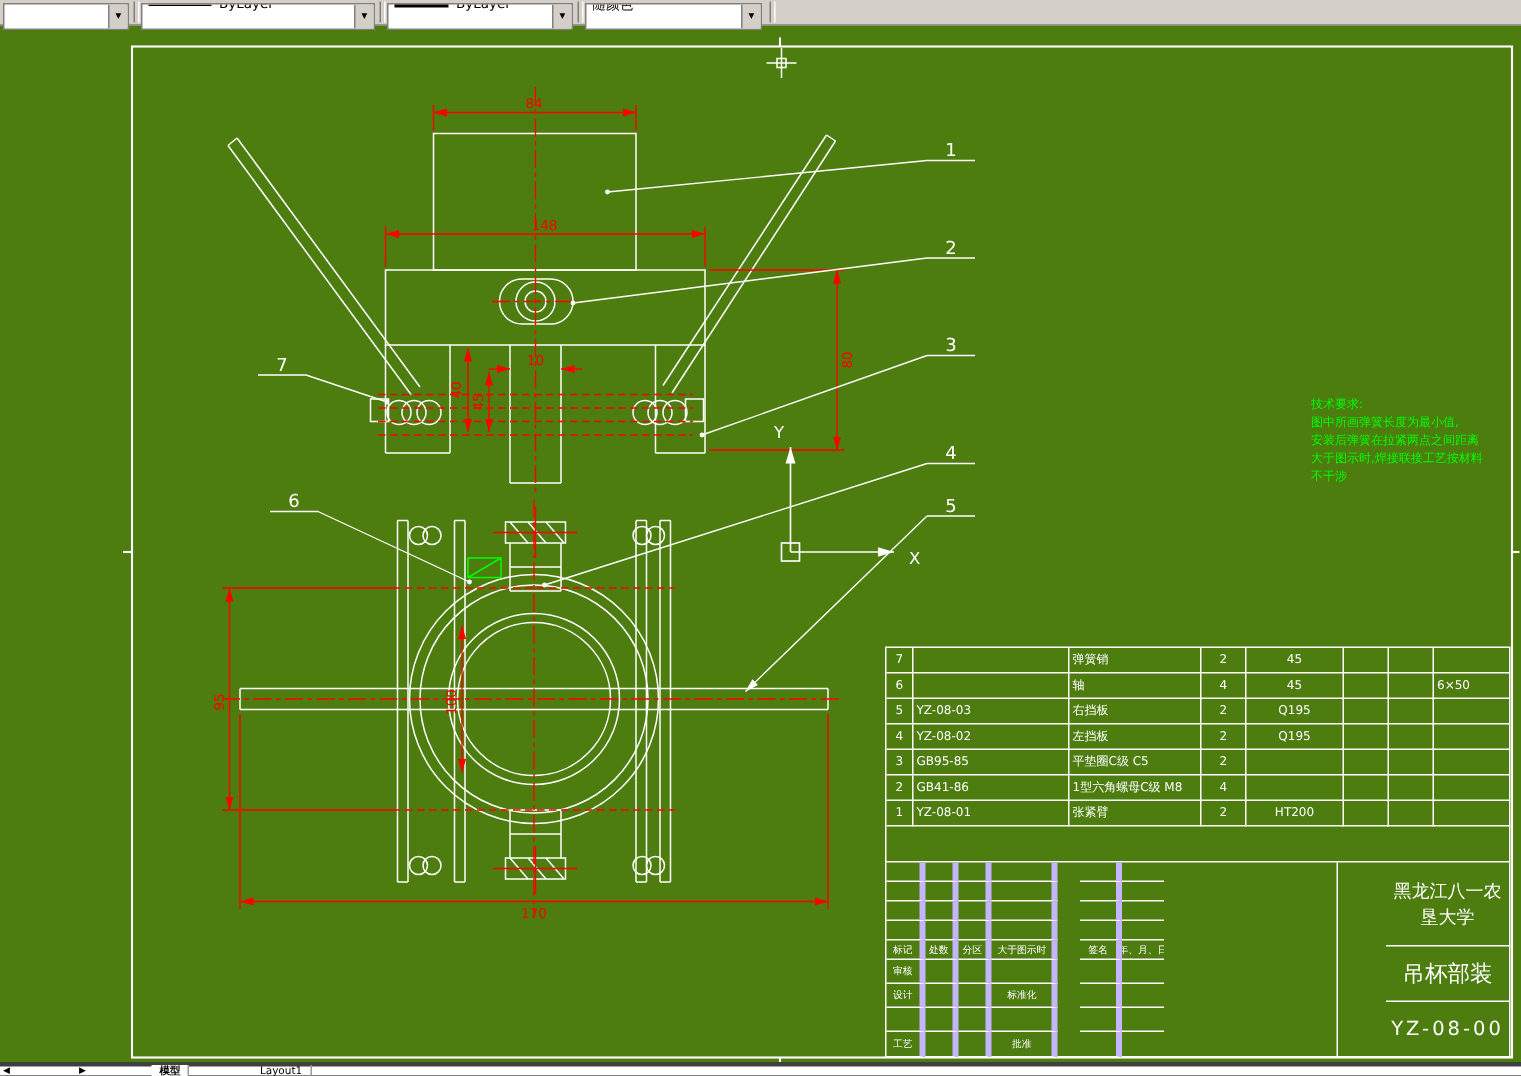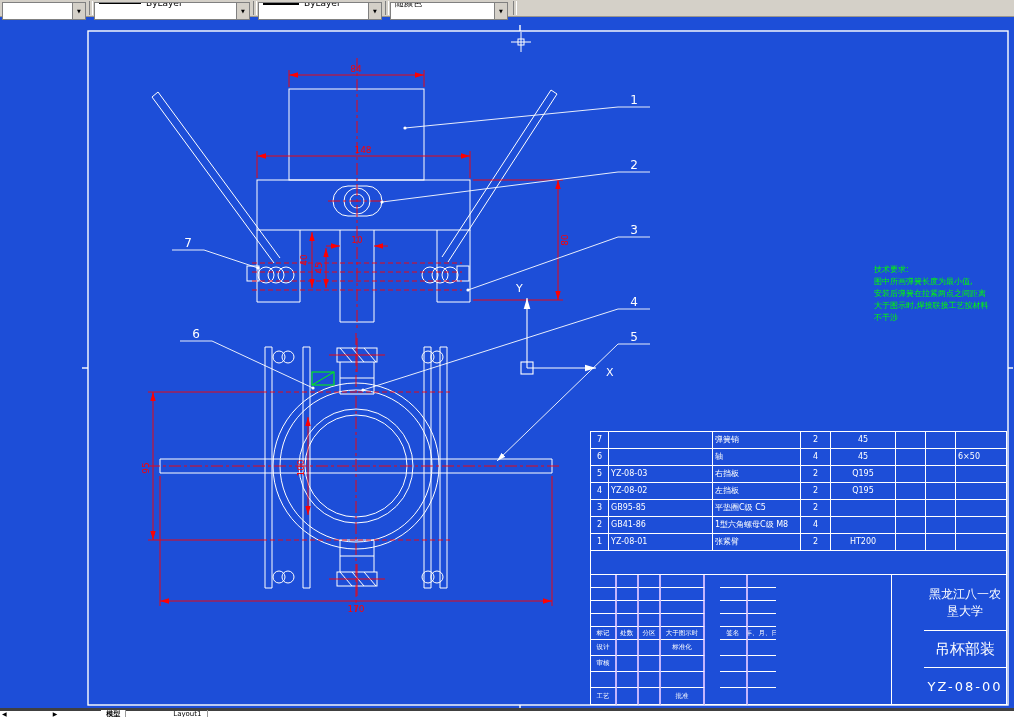--- a/index.html
+++ b/index.html
@@ -11,21 +11,21 @@
   .combo{position:absolute;top:2px;height:13px;background:#fff;border:1px solid #808080;
          box-sizing:border-box;display:flex;align-items:center;gap:5px;
          padding:0 14px 16px 4px;font-size:9px;color:#000;overflow:hidden;white-space:nowrap;}
   .drop{position:absolute;right:0;top:0;width:12px;height:100%;background:#d4d0c8;
         border-left:1px solid #808080;font-size:5px;display:flex;align-items:center;
         justify-content:center;color:#000;}
   .line-thin{display:inline-block;width:42px;border-top:1px solid #000;}
   .line-thick{display:inline-block;width:36px;border-top:3px solid #000;}
   .sep{position:absolute;top:1px;width:2px;height:14px;border-left:1px solid #808080;border-right:1px solid #fff;}
   
-  .canvas{position:absolute;left:0;top:17px;width:1014px;height:691px;background:#1d4ed8;}
+  .canvas{position:absolute;left:0;top:17px;width:1014px;height:691px;background:#4d7c0f;}
   .canvas svg{position:absolute;left:0;top:0;}
   svg text{font-family:"DejaVu Sans","Liberation Sans",sans-serif;}
   
   #bom{position:absolute;left:590px;top:414px;width:417px;height:144px;border:1px solid #fff;
        box-sizing:border-box;color:#fff;}
   .bom-row{display:flex;height:17px;}
   .bc{box-sizing:border-box;border-right:1px solid #fff;border-bottom:1px solid #fff;
       font-size:8px;line-height:16px;padding-left:2px;overflow:hidden;white-space:nowrap;}
   .bc-seq{width:18px;text-align:center;padding-left:0;}
   .bc-code{width:104px;}
@@ -41,21 +41,21 @@
   .wtop{display:flex;height:11px;box-sizing:border-box;border-bottom:1px solid #fff;}
   .wcell{width:30px;box-sizing:border-box;border-right:1px solid #fff;font-size:6.5px;
          text-align:center;line-height:10px;}
   .wlast{border-right:none;}
   .wbot{flex:1;font-size:7px;text-align:center;line-height:11px;}
   
   #tblock{position:absolute;left:590px;top:558px;width:417px;height:130px;border:1px solid #fff;
           border-top:none;box-sizing:border-box;color:#fff;}
   .tb-left{position:absolute;left:0;top:0;width:185px;height:130px;}
   .tb-row{display:flex;}
-  .tc{box-sizing:border-box;border-right:2px solid #c4b5fd;border-bottom:1px solid #fff;
+  .tc{box-sizing:border-box;border-right:4px solid #c4b5fd;border-bottom:1px solid #fff;
       font-size:6.5px;display:flex;align-items:center;justify-content:center;
       overflow:hidden;white-space:nowrap;}
   .tc0{width:28px;}.tc1{width:24px;}.tc2{width:24px;}.tc3{width:48px;}.tc4{width:30px;margin-left:15px;}
   .tc5{width:31px;border-right:none;}
   .tb-mid{position:absolute;left:185px;top:0;width:115px;height:130px;border-left:1px solid #fff;box-sizing:border-box;}
   .tm-empty{height:63px;border-bottom:1px solid #fff;box-sizing:border-box;}
   .tm-hdr{display:flex;height:15px;border-bottom:1px solid #fff;box-sizing:border-box;}
   .tm-hdr div,.tm-val div{box-sizing:border-box;border-right:1px solid #fff;font-size:6.5px;
       display:flex;align-items:center;justify-content:center;overflow:hidden;white-space:nowrap;}
   .tm-val{display:flex;height:34px;border-bottom:1px solid #fff;box-sizing:border-box;}
@@ -434,32 +434,32 @@
             <div class="tc tc0">标记</div>
             <div class="tc tc1">处数</div>
             <div class="tc tc2">分区</div>
             <div class="tc tc3">大于图示时</div>
             <div class="tc tc4">签名</div>
             <div class="tc tc5">年、月、日</div>
           </div>
         </div>
       <div>
           <div class="tb-row" style="height: 16px;">
+            <div class="tc tc0">审核</div>
+            <div class="tc tc1"></div>
+            <div class="tc tc2"></div>
+            <div class="tc tc3"></div>
+            <div class="tc tc4"></div>
+            <div class="tc tc5"></div>
+          </div>
+          <div class="tb-row" style="height: 16px;">
             <div class="tc tc0">设计</div>
             <div class="tc tc1"></div>
             <div class="tc tc2"></div>
             <div class="tc tc3">标准化</div>
-            <div class="tc tc4"></div>
-            <div class="tc tc5"></div>
-          </div>
-          <div class="tb-row" style="height: 16px;">
-            <div class="tc tc0">审核</div>
-            <div class="tc tc1"></div>
-            <div class="tc tc2"></div>
-            <div class="tc tc3"></div>
             <div class="tc tc4"></div>
             <div class="tc tc5"></div>
           </div>
           <div class="tb-row" style="height: 16px;">
             <div class="tc tc0"></div>
             <div class="tc tc1"></div>
             <div class="tc tc2"></div>
             <div class="tc tc3"></div>
             <div class="tc tc4"></div>
             <div class="tc tc5"></div>

